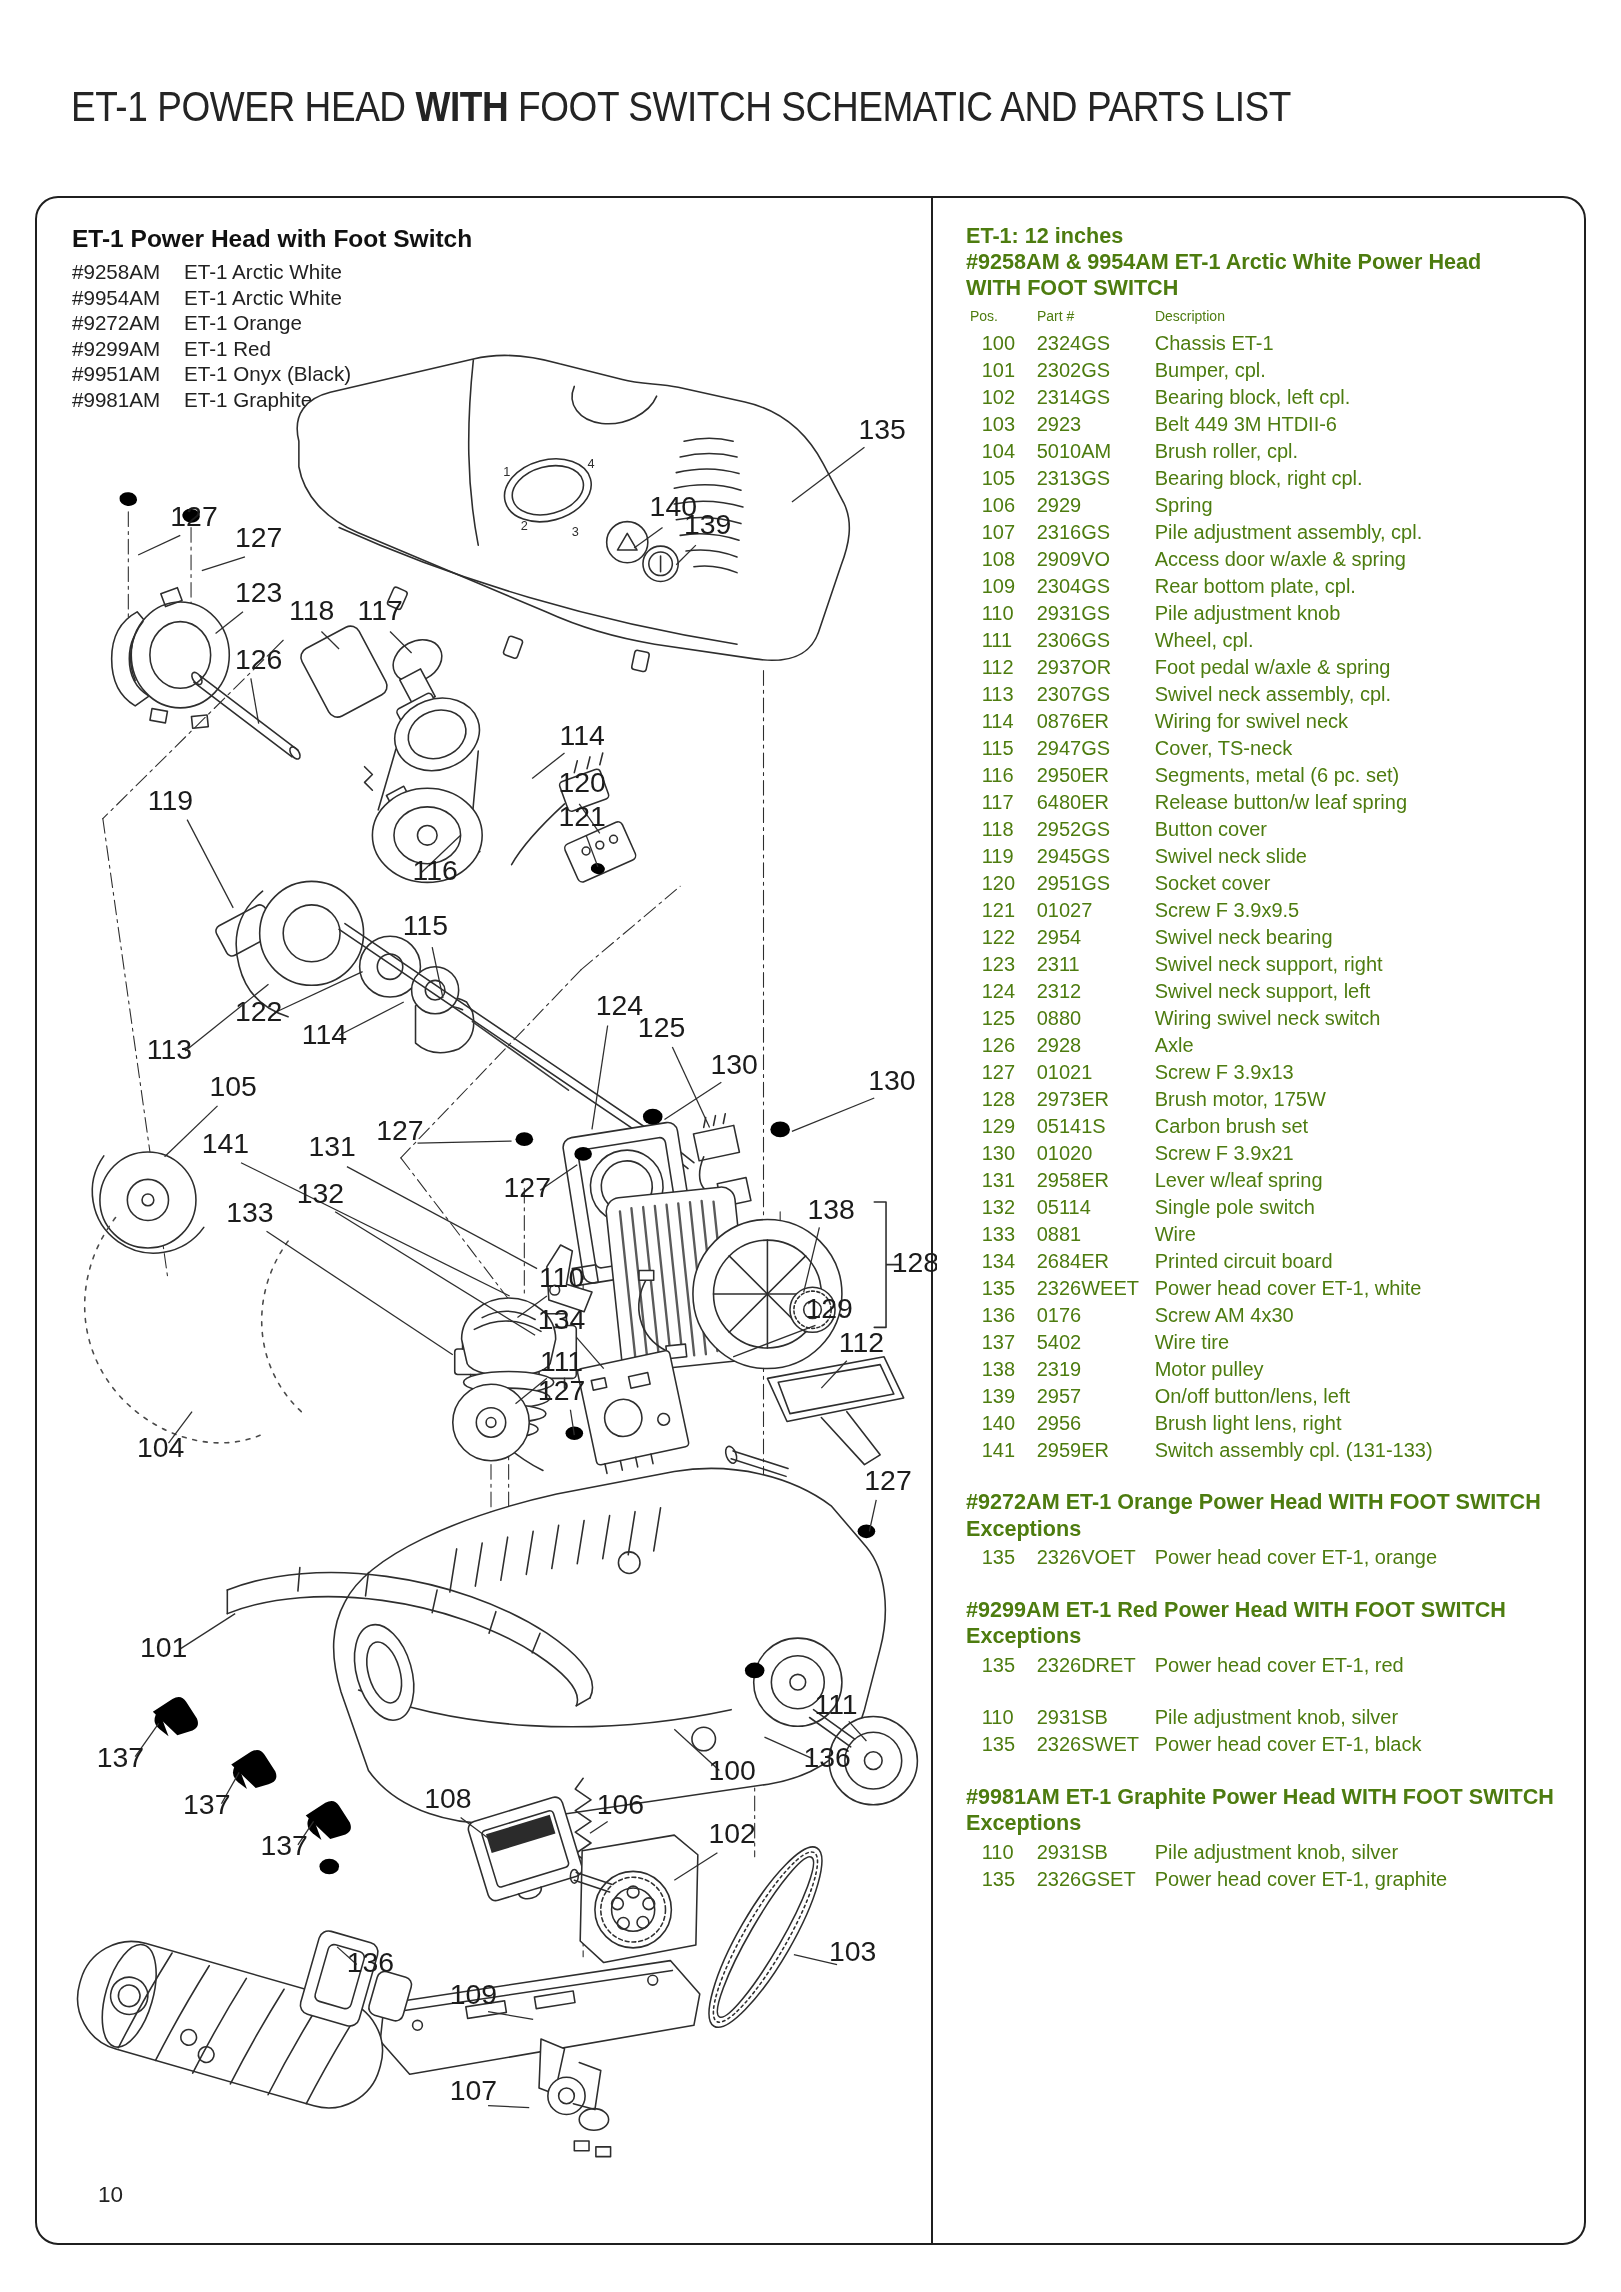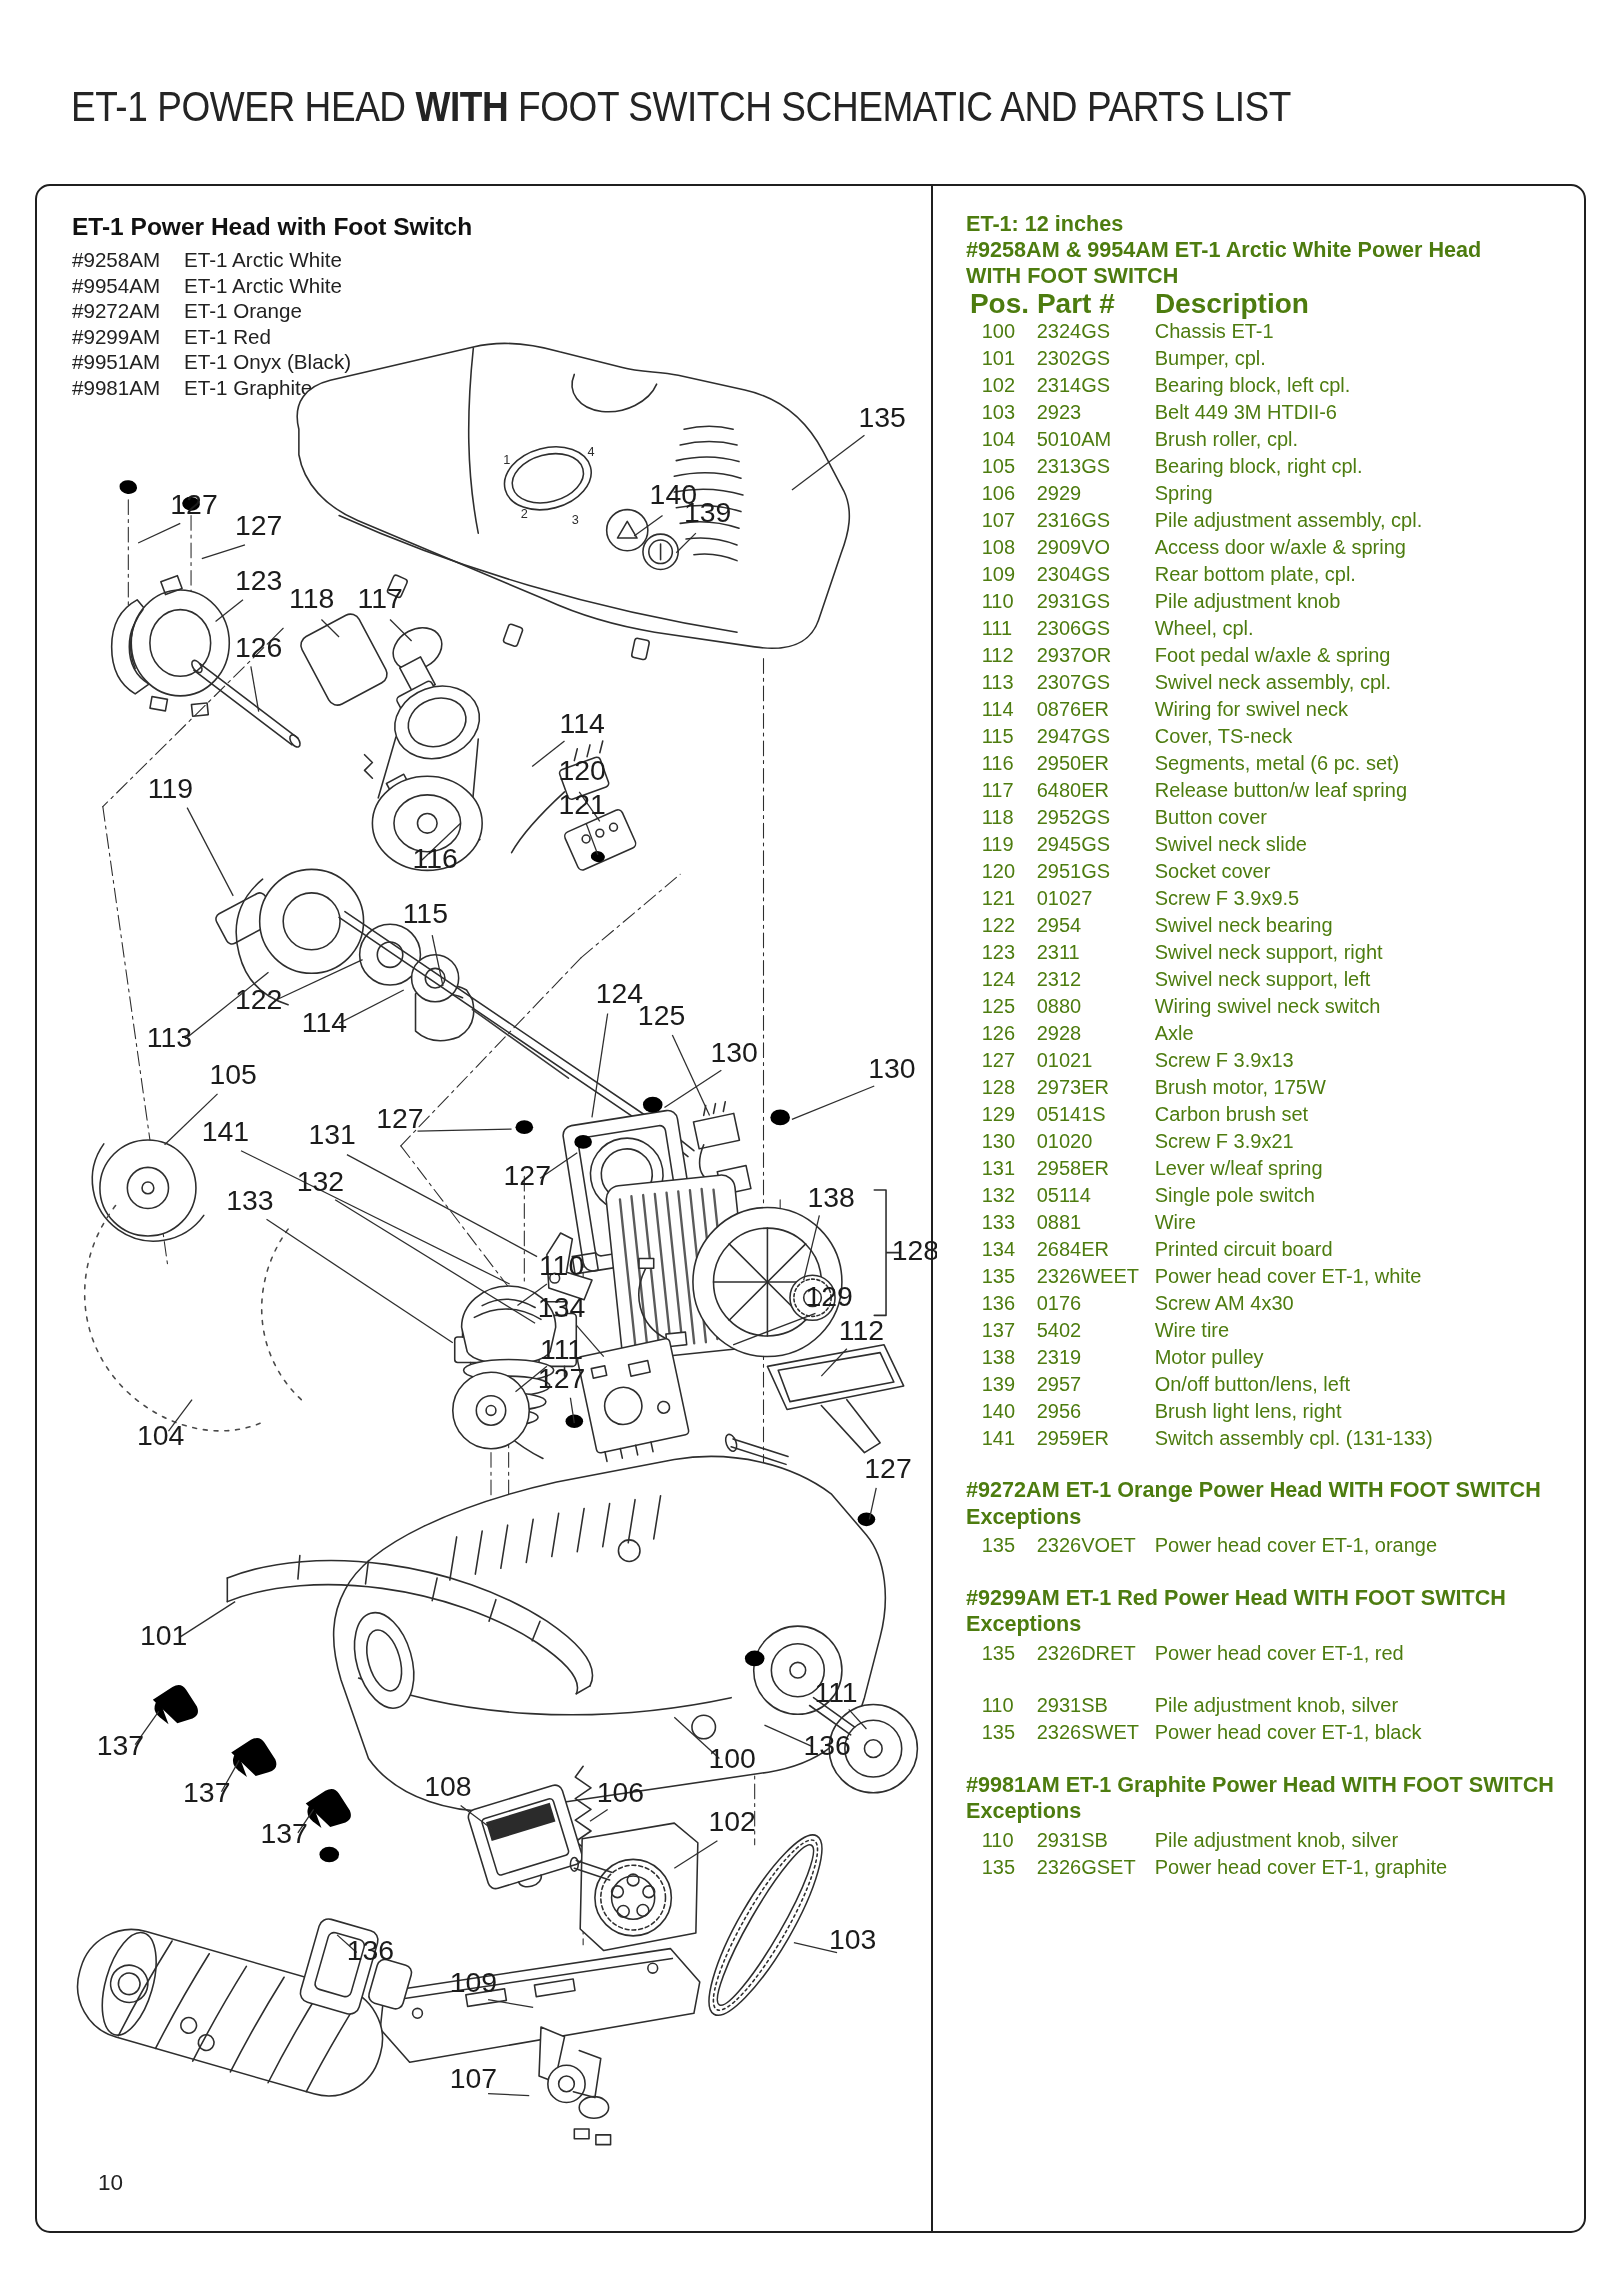--- a/index.html
+++ b/index.html
@@ -8,22 +8,22 @@
     font-family:"Liberation Sans",sans-serif;color:#1b1b1b;
     -webkit-font-smoothing:antialiased;overflow:hidden;
   }
   .page-title{
     position:absolute;left:71px;top:82px;margin:0;
     font-size:43px;font-weight:400;letter-spacing:-0.5px;white-space:nowrap;
     transform:scaleX(.86);transform-origin:left center;color:#242424;
   }
   .page-title .tb{font-weight:700;}
   .frame{
-    position:absolute;left:35px;top:184px;width:1551px;height:2049px;
-    border:2px solid #1f1f1f;border-radius:15px;box-sizing:border-box;
+    position:absolute;left:35px;top:196px;width:1551px;height:2049px;
+    border:2px solid #1f1f1f;border-radius:23px;box-sizing:border-box;
   }
   .divider{position:absolute;left:894px;top:0;bottom:0;width:2px;background:#1f1f1f;}
   
   .models{position:absolute;left:35px;top:27.4px;width:549px;}
   .models h2{margin:0 0 5.9px 0;font-size:24.5px;font-weight:700;color:#111;}
   .model-row{display:flex;font-size:20.6px;line-height:25.5px;color:#222;}
   .model-row .code{width:112px;}
   
   .diagram{position:absolute;left:7.8px;top:2px;}
   svg text{font-family:"Liberation Sans",sans-serif;}
@@ -35,21 +35,21 @@
   .hatch{stroke:#5a5a5a !important;stroke-width:2.4 !important;}
   .coil{stroke:#4a4a4a !important;stroke-dasharray:4 7 !important;}
   .thick{stroke:#3a3a3a !important;}
   .callout{font-size:29px;fill:#1b1b1b;}
   .dialnum{font-size:13px;fill:#2e2e2e;}
   .leader{stroke:#2e2e2e;stroke-width:1.3;}
   
   .plist{position:absolute;left:929px;top:23.5px;width:604px;color:#4d7c0f;}
   .size-note{font-size:21.6px;font-weight:700;line-height:27.4px;}
   .lh{font-size:21.6px;font-weight:700;line-height:26.5px;}
-  .cols{display:flex;font-size:28px;font-weight:700;line-height:28px;}
+  .cols{display:flex;font-size:14px;font-weight:400;line-height:28px;}
   .cols .c1{padding-left:3.9px;width:67px;}
   .cols .c2{width:118px;}
   .cols .c3{flex:1;}
   .p-row{display:flex;font-size:20px;line-height:27px;}
   .p-row .pos{padding-left:15.7px;width:55px;}
   .p-row .part{width:118px;}
   .p-row .desc{flex:1;}
   .exc{margin-top:25.5px;}
   .exc h3{margin:0 0 2px 0;font-size:21.6px;font-weight:700;line-height:26.5px;}
   .pageno{position:absolute;left:61px;top:1984px;font-size:22.5px;color:#222;}

